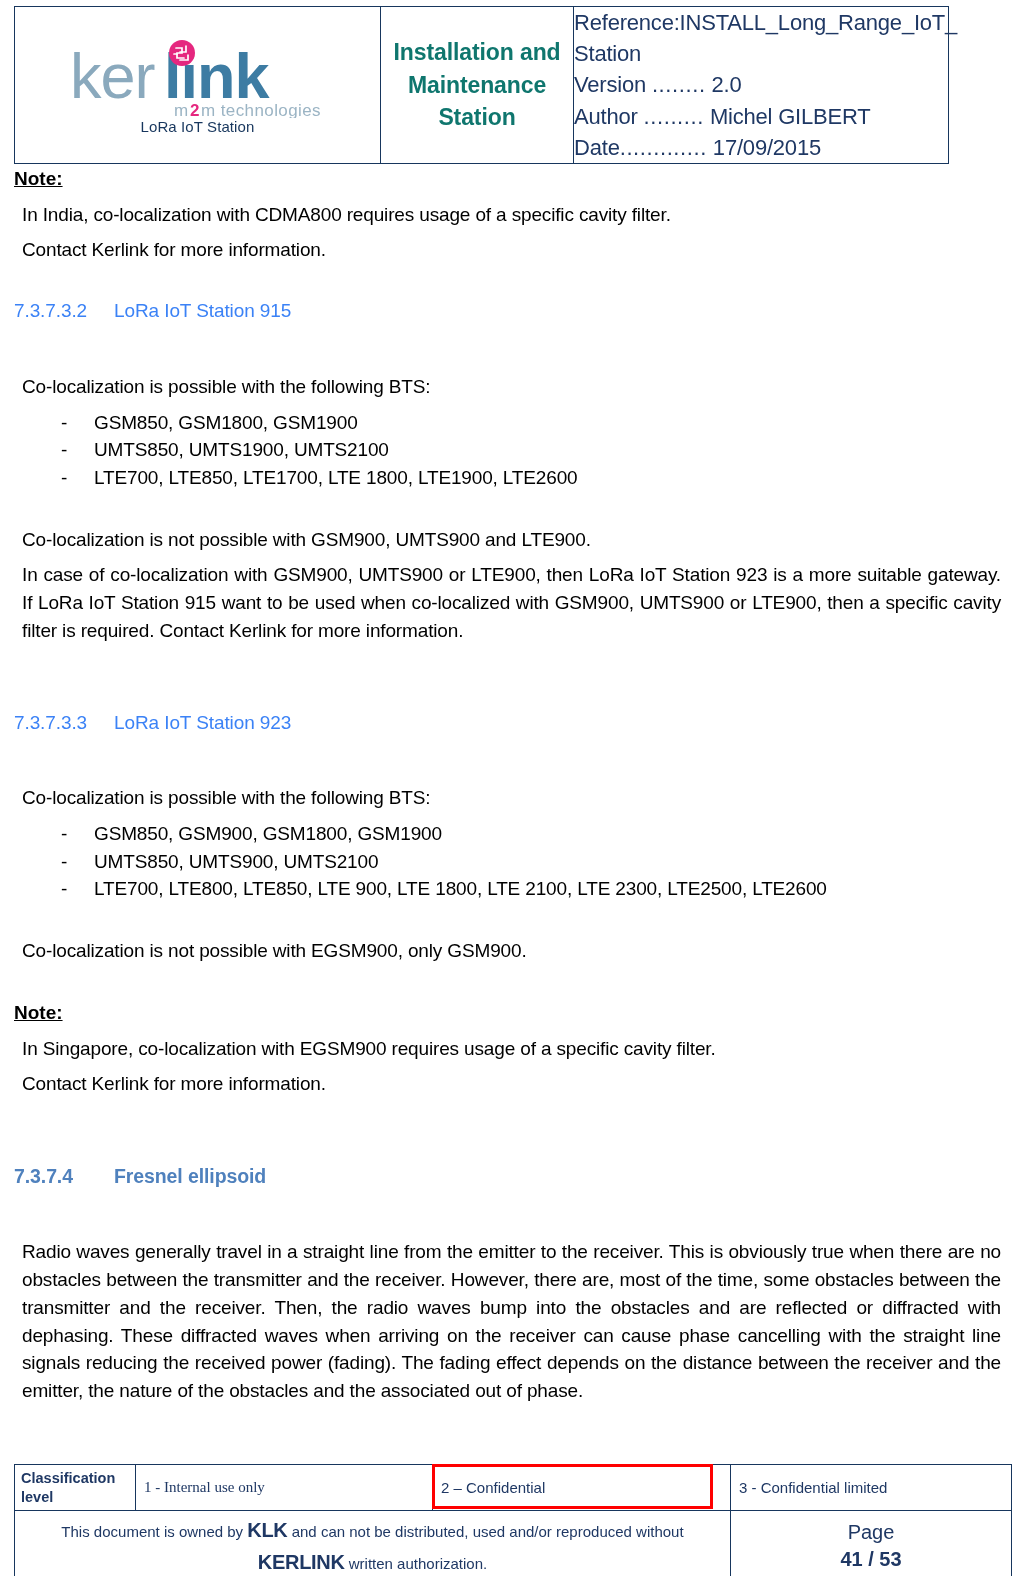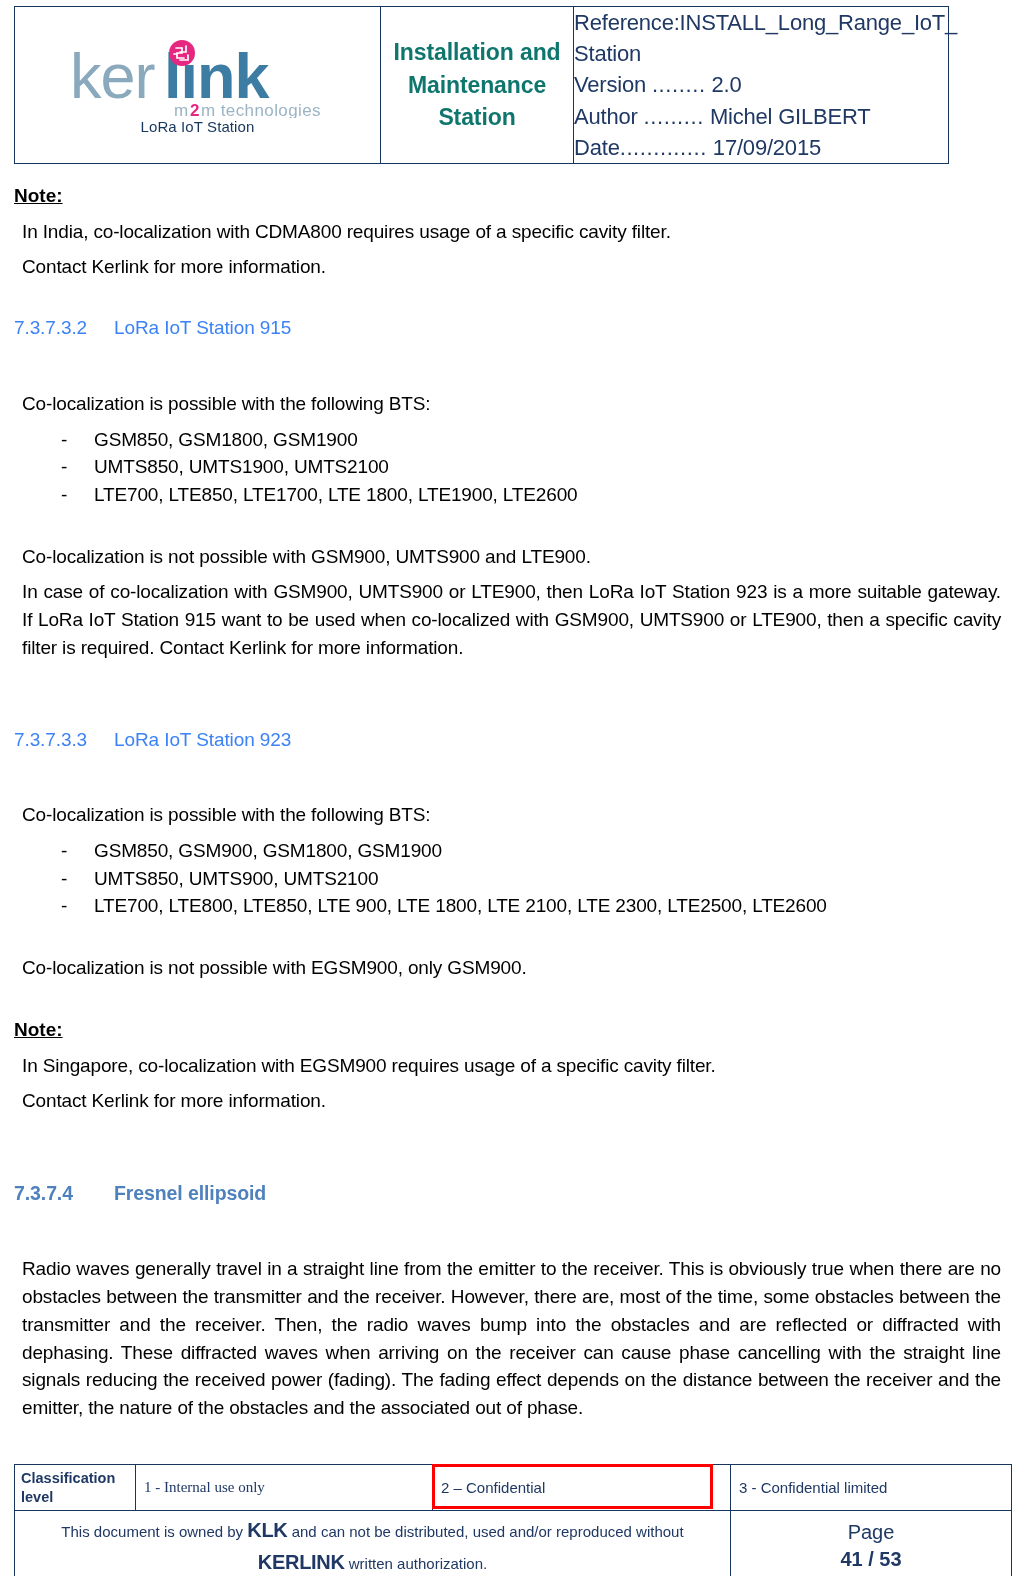--- a/index.html
+++ b/index.html
@@ -70,21 +70,21 @@
     line-height: 1.42;
     white-space: nowrap;
     letter-spacing: -0.2px;
   }
   .meta-line .dots { letter-spacing: 0.6px; }
 
   
   .content {
     position: absolute;
     left: 14px;
-    top: 182px;
+    top: 165px;
     width: 995px;
   }
 
   .note-label {
     font-size: 19px;
     font-weight: bold;
     text-decoration: underline;
     line-height: 1.46;
     margin: 0;
   }

